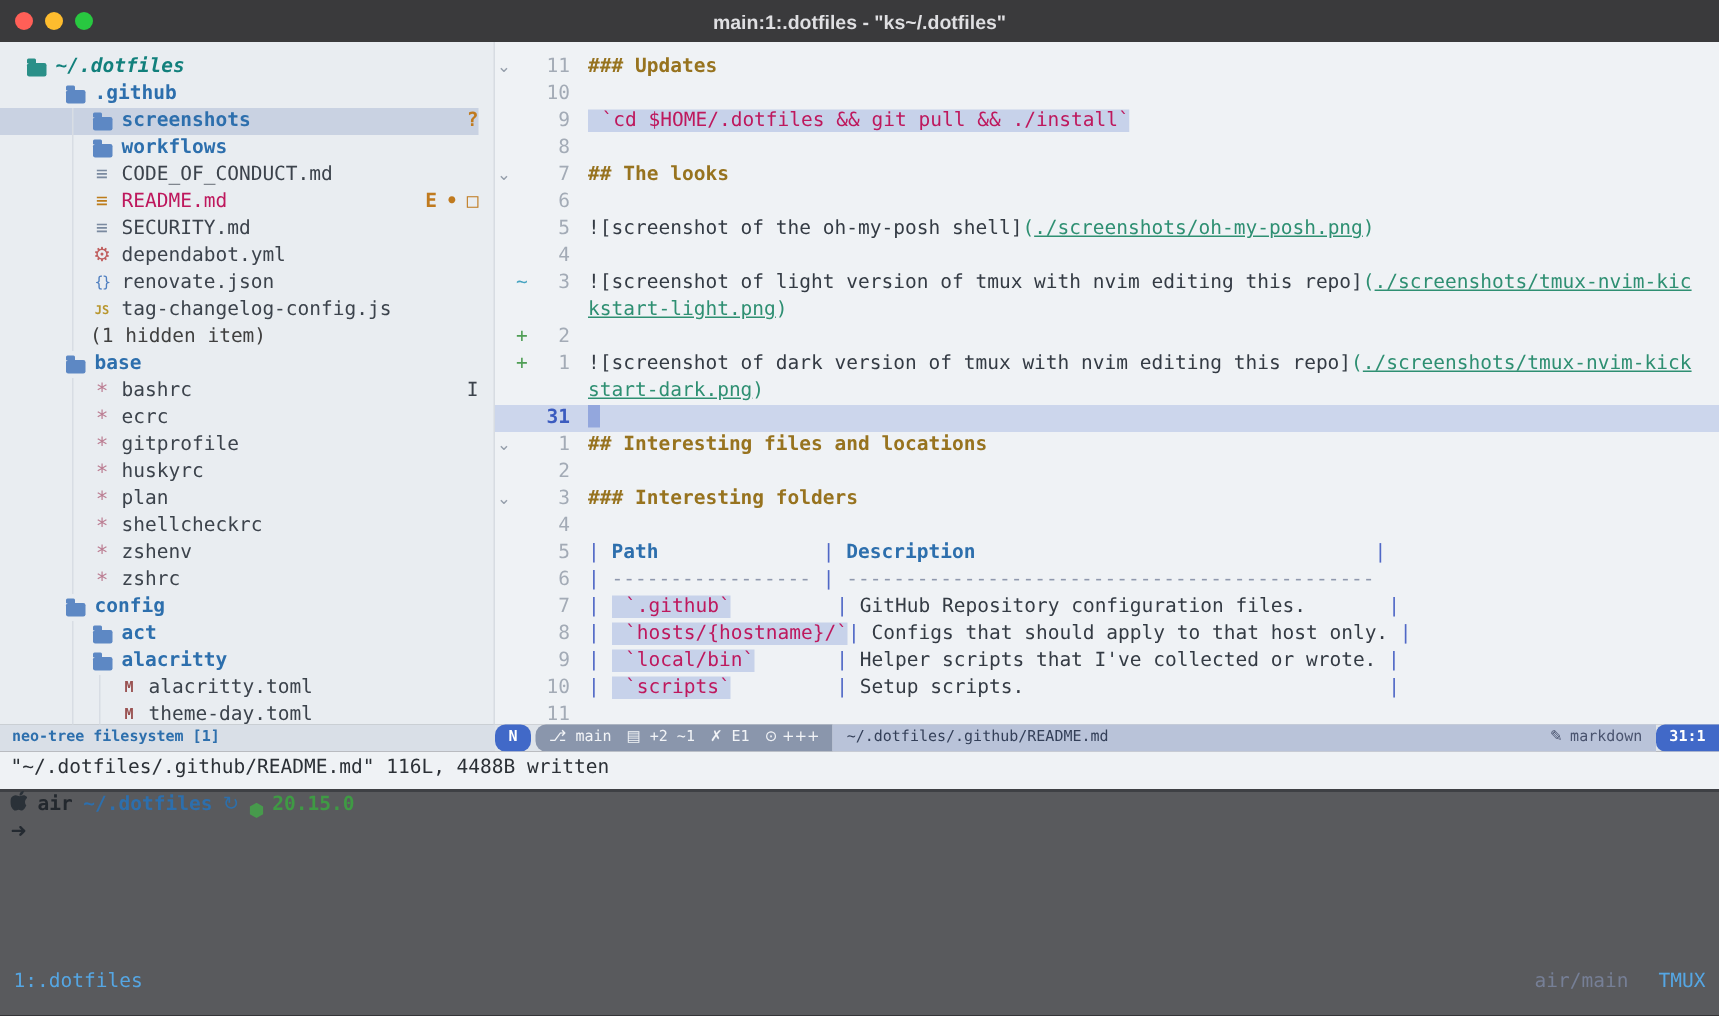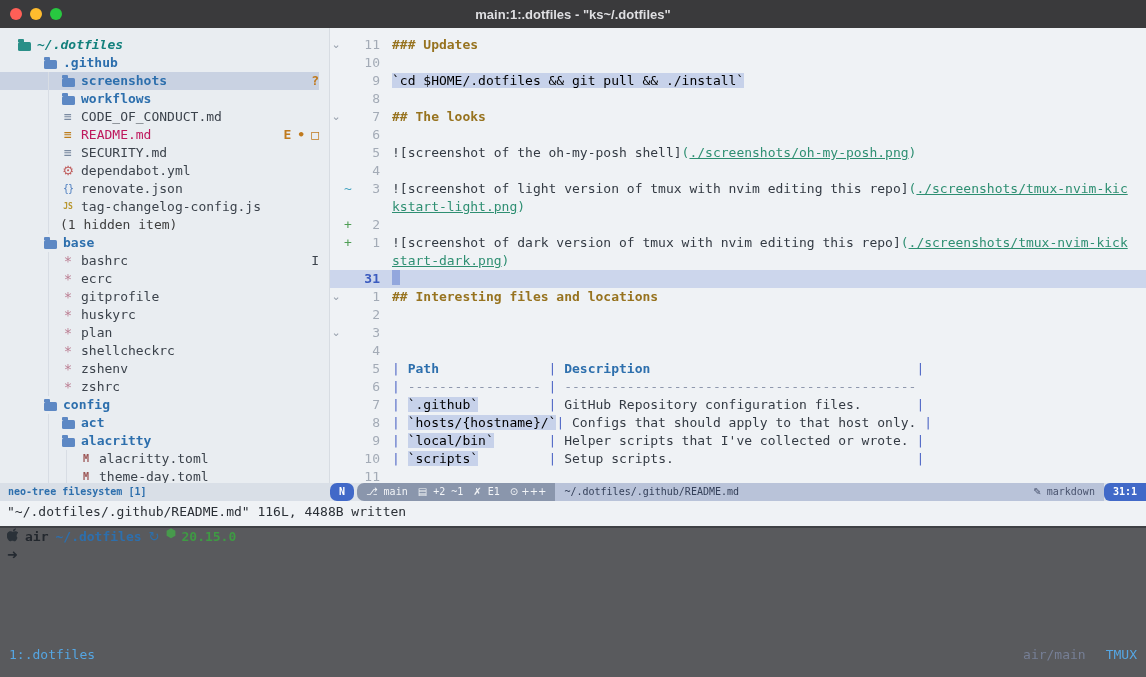--- a/index.html
+++ b/index.html
@@ -46,21 +46,21 @@
   .fcol{flex:0 0 12px;width:12px;text-align:center;color:#97a0ac;font-size:11px;font-family:"DejaVu Sans",sans-serif;}
   .scol{flex:0 0 12px;width:12px;text-align:center;}
   .sign-change .scol{color:#45a3c0;}
   .sign-add .scol{color:#4f9e55;}
   .ncol{flex:0 0 26px;width:26px;text-align:right;color:#a3abb6;}
   .tcol{padding-left:12px;color:#343b44;overflow:hidden;}
   .cursorline{background:#ccd6ec;}
   .cursorline .ncol{color:#3b5bbf;font-weight:700;}
   .cursor{display:inline-block;width:8px;height:15px;background:#93a7dd;vertical-align:-2px;}
   .s-h2,.s-h3{color:#97731f;font-weight:700;}
-  .s-code{color:#000000;background:#c7d2ea;}
+  .s-code{color:#be185d;background:#c7d2ea;padding-left:9px;}
   .s-link{color:#2e8f72;text-decoration:underline;}
   .s-lp{color:#2e8f72;}
   .s-pipe{color:#5068c6;}
   .s-dash{color:#8f98ad;}
   .s-th{color:#2d6fad;font-weight:700;}
   .s-t{color:#343b44;}
   
   .statusrow{flex:0 0 18px;display:flex;font-size:10px;line-height:18px;}
   .ntstatus{flex:0 0 330px;width:330px;background:#d9dfe7;color:#2d6fad;font-weight:600;
             padding-left:8px;box-sizing:border-box;white-space:pre;overflow:hidden;}
@@ -76,21 +76,21 @@
   .seg-pos{background:#4169c8;color:#fff;font-weight:700;border-radius:6px 0 0 6px;}
   
   .msgline{flex:0 0 25px;background:#eff2f5;color:#2b3036;padding-left:7px;line-height:22px;white-space:pre;}
   .divider{flex:0 0 2px;background:#3e4044;}
   
   .shell{flex:1;background:#595a5d;display:flex;flex-direction:column;min-height:0;}
   .promptline{height:18px;display:flex;align-items:center;gap:7px;padding-left:7px;white-space:pre;}
   .puser{color:#23282e;font-weight:600;}
   .ppath{color:#2d6fad;font-weight:700;}
   .psync{color:#2d6fab;font-family:"DejaVu Sans",sans-serif;}
-  .pnode{color:#3f9a44;display:inline-flex;align-items:flex-start;gap:5px;font-weight:600;}
+  .pnode{color:#3f9a44;display:inline-flex;align-items:flex-end;gap:5px;font-weight:600;}
   .arrowline{height:18px;padding-left:7px;color:#242a31;font-weight:700;font-family:"DejaVu Sans",sans-serif;}
   .tmuxbar{margin-top:auto;height:18px;margin-bottom:13px;display:flex;align-items:center;padding:0 9px;}
   .tmux-left{color:#55a6e3;}
   .tmux-right{margin-left:auto;display:flex;gap:20px;justify-content:flex-end;}
   .session{color:#767f96;}
   .tbadge{color:#55a6e3;}
 </style>
 </head>
 <body>
 
@@ -145,21 +145,21 @@
       <div class="erow"><span class="fcol"></span><span class="scol"></span><span class="ncol">5</span><span class="tcol"><span class="s-t">![screenshot of the oh-my-posh shell]</span><span class="s-lp">(</span><span class="s-link">./screenshots/oh-my-posh.png</span><span class="s-lp">)</span></span></div>
       <div class="erow"><span class="fcol"></span><span class="scol"></span><span class="ncol">4</span><span class="tcol"></span></div>
       <div class="erow sign-change"><span class="fcol"></span><span class="scol">~</span><span class="ncol">3</span><span class="tcol"><span class="s-t">![screenshot of light version of tmux with nvim editing this repo]</span><span class="s-lp">(</span><span class="s-link">./screenshots/tmux-nvim-kic</span></span></div>
       <div class="erow"><span class="fcol"></span><span class="scol"></span><span class="ncol"></span><span class="tcol"><span class="s-link">kstart-light.png</span><span class="s-lp">)</span></span></div>
       <div class="erow sign-add"><span class="fcol"></span><span class="scol">+</span><span class="ncol">2</span><span class="tcol"></span></div>
       <div class="erow sign-add"><span class="fcol"></span><span class="scol">+</span><span class="ncol">1</span><span class="tcol"><span class="s-t">![screenshot of dark version of tmux with nvim editing this repo]</span><span class="s-lp">(</span><span class="s-link">./screenshots/tmux-nvim-kick</span></span></div>
       <div class="erow"><span class="fcol"></span><span class="scol"></span><span class="ncol"></span><span class="tcol"><span class="s-link">start-dark.png</span><span class="s-lp">)</span></span></div>
       <div class="erow cursorline"><span class="fcol"></span><span class="scol"></span><span class="ncol">31</span><span class="tcol"><span class="cursor"></span></span></div>
       <div class="erow"><span class="fcol">⌄</span><span class="scol"></span><span class="ncol">1</span><span class="tcol"><span class="s-h2">## Interesting files and locations</span></span></div>
       <div class="erow"><span class="fcol"></span><span class="scol"></span><span class="ncol">2</span><span class="tcol"></span></div>
-      <div class="erow"><span class="fcol">⌄</span><span class="scol"></span><span class="ncol">3</span></div>
+      <div class="erow"><span class="fcol">⌄</span><span class="scol"></span><span class="ncol">3</span><span class="tcol"><span class="s-h3">### Interesting folders</span></span></div>
       <div class="erow"><span class="fcol"></span><span class="scol"></span><span class="ncol">4</span><span class="tcol"></span></div>
       <div class="erow"><span class="fcol"></span><span class="scol"></span><span class="ncol">5</span><span class="tcol"><span class="s-pipe">| </span><span class="s-th">Path</span><span class="s-t">              </span><span class="s-pipe">| </span><span class="s-th">Description</span><span class="s-t">                                  </span><span class="s-pipe">|</span></span></div>
       <div class="erow"><span class="fcol"></span><span class="scol"></span><span class="ncol">6</span><span class="tcol"><span class="s-pipe">| </span><span class="s-dash">-----------------</span><span class="s-pipe"> | </span><span class="s-dash">---------------------------------------------</span></span></div>
       <div class="erow"><span class="fcol"></span><span class="scol"></span><span class="ncol">7</span><span class="tcol"><span class="s-pipe">| </span><span class="s-code">`.github`</span><span class="s-t">         </span><span class="s-pipe">| </span><span class="s-t">GitHub Repository configuration files.       </span><span class="s-pipe">|</span></span></div>
       <div class="erow"><span class="fcol"></span><span class="scol"></span><span class="ncol">8</span><span class="tcol"><span class="s-pipe">| </span><span class="s-code">`hosts/{hostname}/`</span><span class="s-pipe">| </span><span class="s-t">Configs that should apply to that host only. </span><span class="s-pipe">|</span></span></div>
       <div class="erow"><span class="fcol"></span><span class="scol"></span><span class="ncol">9</span><span class="tcol"><span class="s-pipe">| </span><span class="s-code">`local/bin`</span><span class="s-t">       </span><span class="s-pipe">| </span><span class="s-t">Helper scripts that I've collected or wrote. </span><span class="s-pipe">|</span></span></div>
       <div class="erow"><span class="fcol"></span><span class="scol"></span><span class="ncol">10</span><span class="tcol"><span class="s-pipe">| </span><span class="s-code">`scripts`</span><span class="s-t">         </span><span class="s-pipe">| </span><span class="s-t">Setup scripts.                               </span><span class="s-pipe">|</span></span></div>
       <div class="erow"><span class="fcol"></span><span class="scol"></span><span class="ncol">11</span><span class="tcol"></span></div>
     </div>
   </div>

